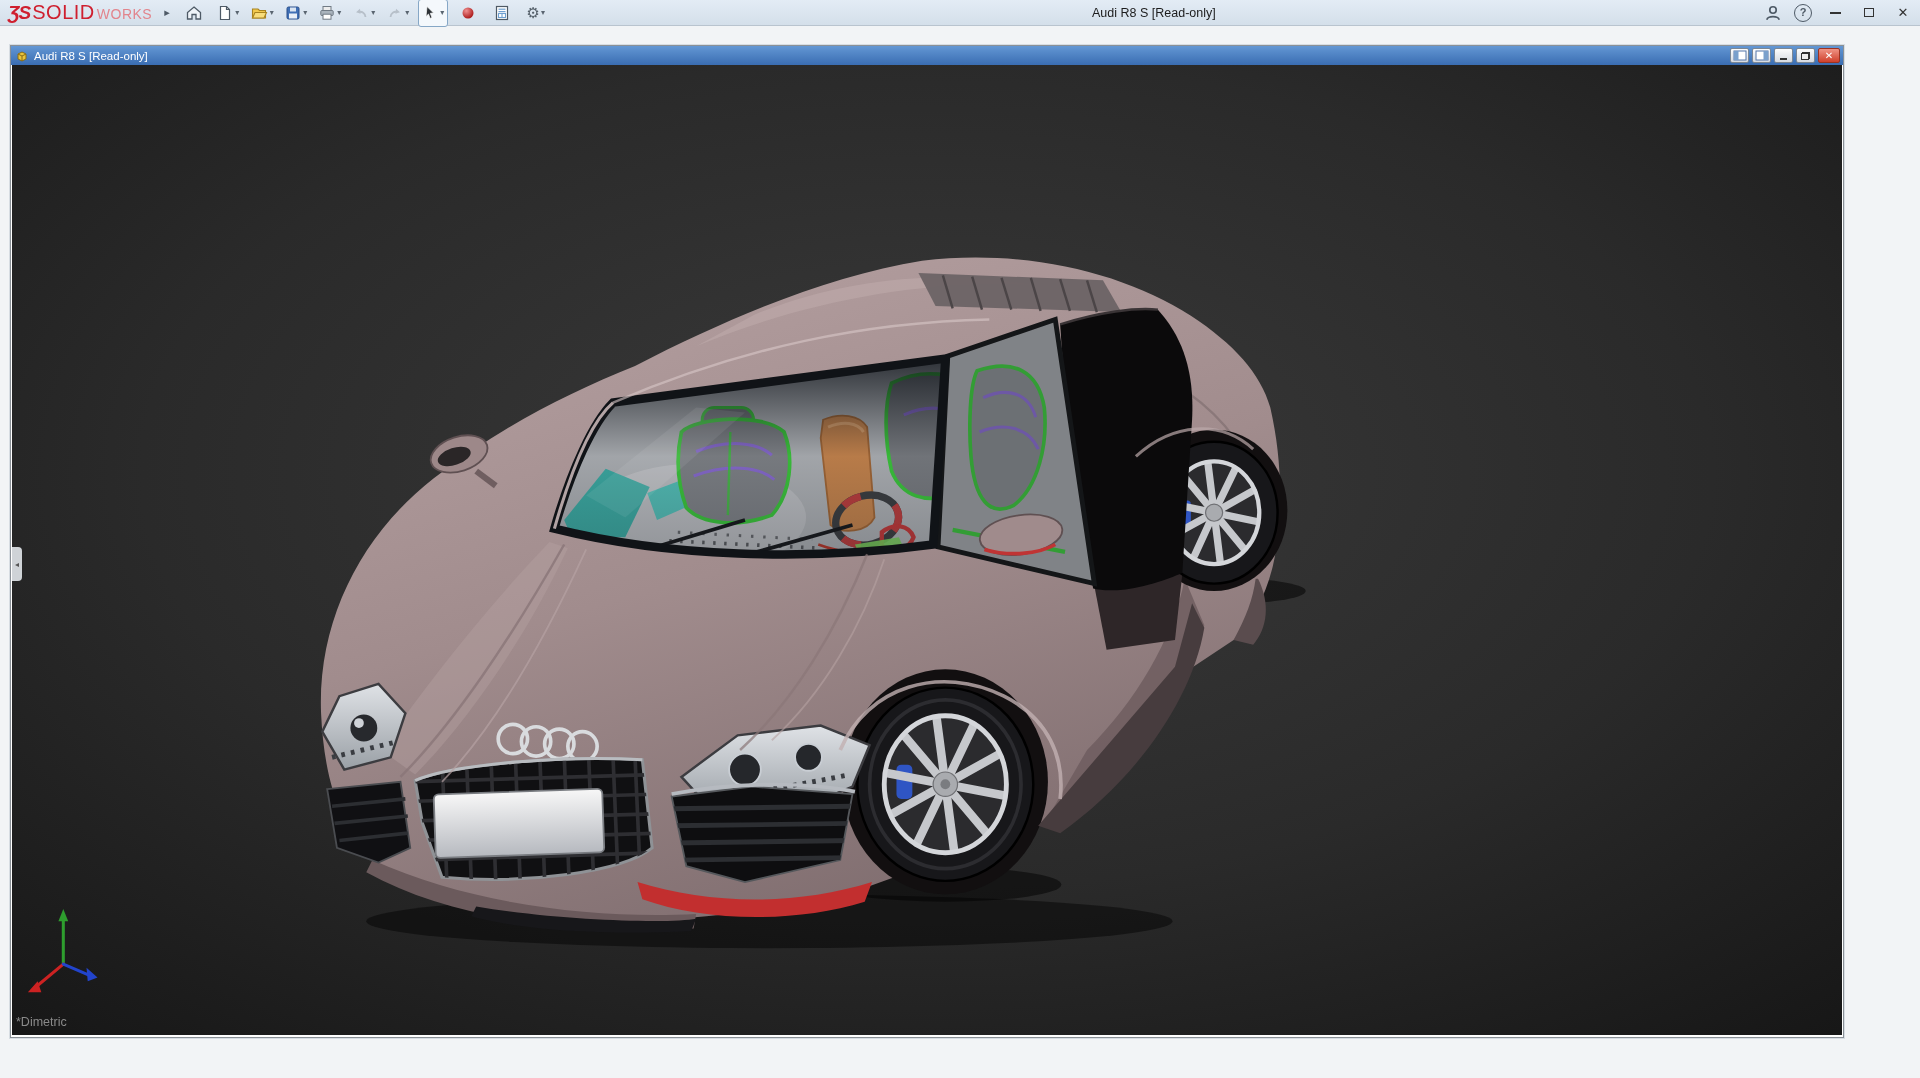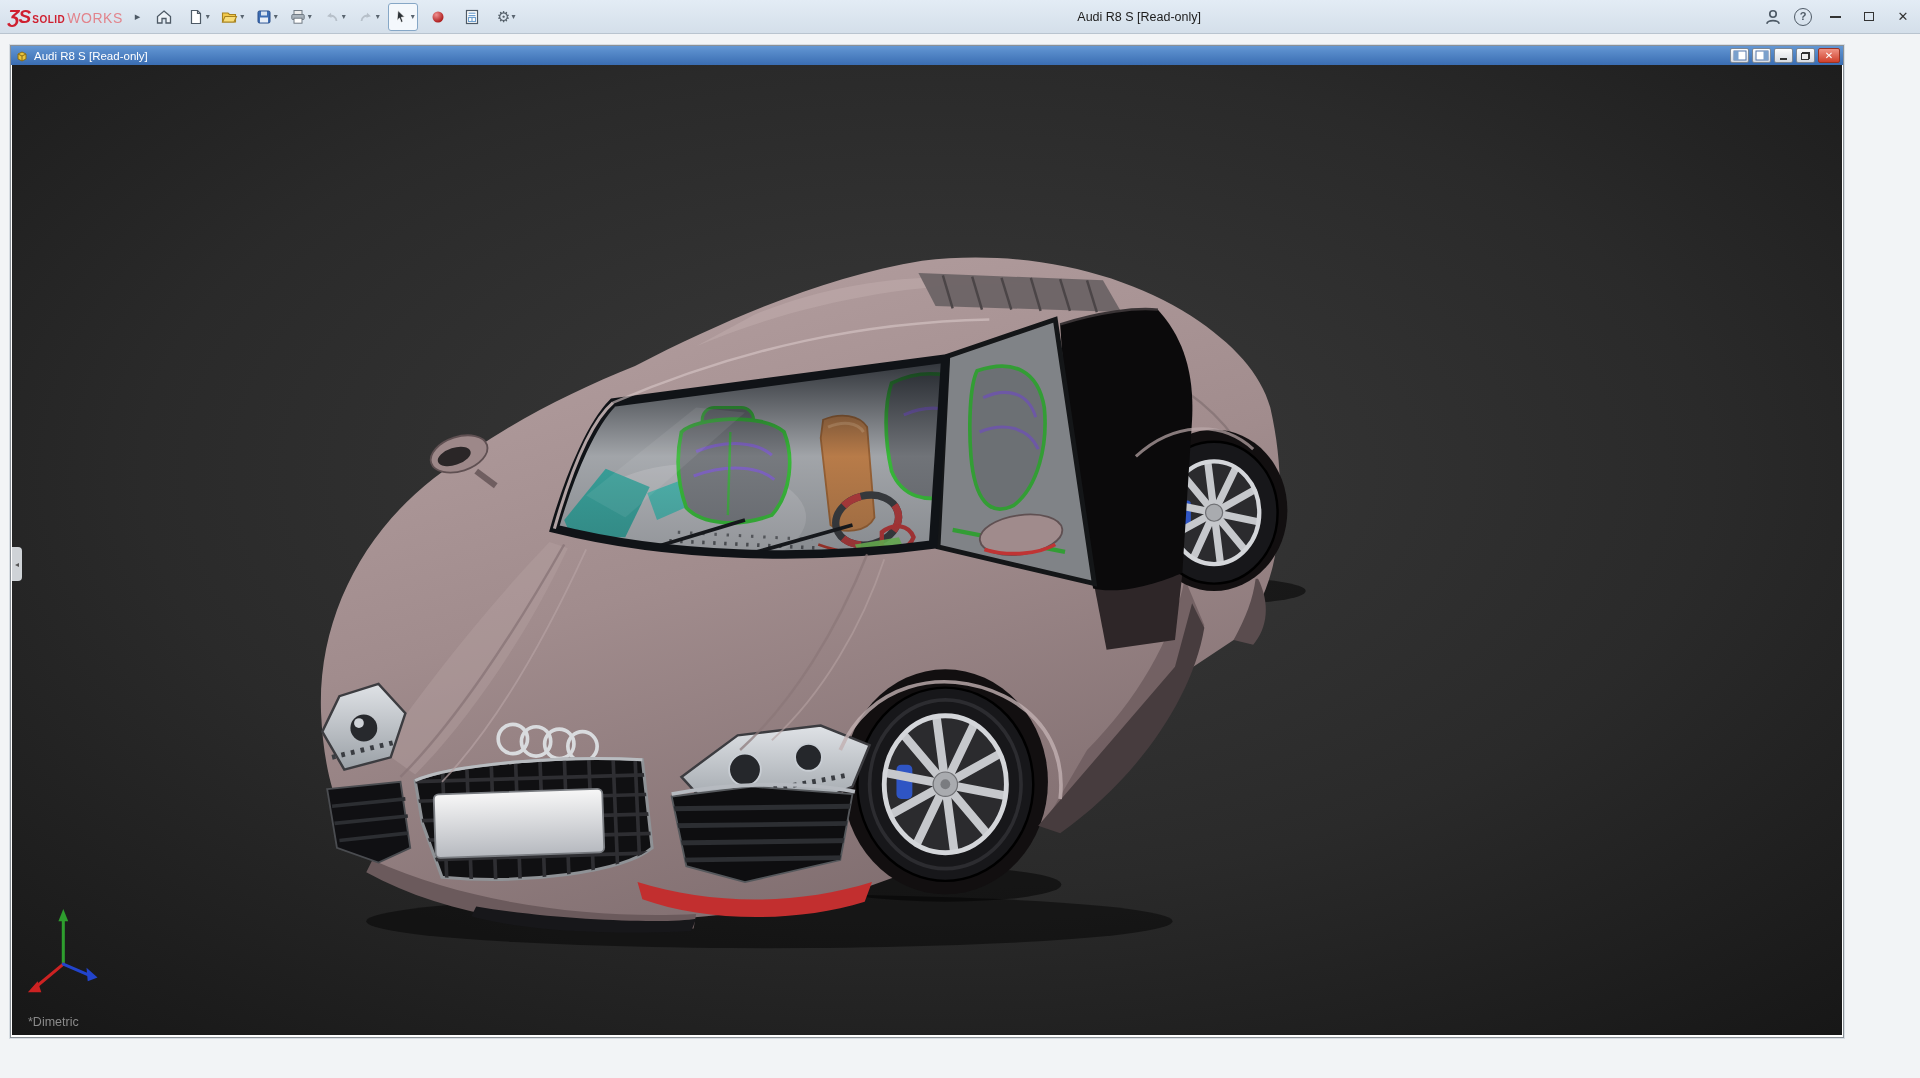--- a/index.html
+++ b/index.html
@@ -4,28 +4,28 @@
 <style>
   html,body{margin:0;padding:0;}
   body{
     width:1920px;height:1078px;position:relative;overflow:hidden;
     background:#f2f4f6;
     font-family:"Liberation Sans","DejaVu Sans",sans-serif;
     -webkit-font-smoothing:antialiased;
   }
   
   .app-titlebar{
-    position:absolute;left:0;top:0;width:1920px;height:34px;
+    position:absolute;left:0;top:0;width:1920px;height:26px;
     background:linear-gradient(#e3ecf5,#d4dfea);
     border-bottom:1px solid #b9c4cf;
     display:flex;align-items:center;padding:0 0 0 8px;box-sizing:border-box;
   }
   .brand{display:flex;align-items:baseline;gap:2px;margin-right:10px;cursor:default;}
   .brand .mark{color:#cf1f2f;font-weight:bold;font-style:italic;font-size:19px;letter-spacing:-1px;}
-  .brand .solid{color:#cf1f2f;font-weight:bold;font-size:10px;letter-spacing:.5px;}
+  .brand .solid{color:#cf1f2f;font-weight:normal;font-size:20px;letter-spacing:.5px;}
   .brand .works{color:#e2848c;font-weight:normal;font-size:14px;letter-spacing:.5px;}
   .flyout{color:#4e5a66;font-size:11px;margin:0 10px 0 2px;}
   .tb-group{display:flex;align-items:center;gap:6px;}
   .tb-btn{
     height:26px;min-width:24px;display:flex;align-items:center;justify-content:center;
     border-radius:3px;padding:0 2px;gap:1px;
   }
   .tb-btn.selected{background:#f4f8fc;border:1px solid #86a7c6;}
   .tb-caret{font-size:8px;color:#5a6570;line-height:1;}
   .tb-btn.disabled svg{opacity:.55;}
@@ -66,21 +66,21 @@
   .doc-restore-glyph .b1{position:absolute;right:0;top:0;width:6px;height:5px;border:1px solid #333;}
   .doc-restore-glyph .b2{position:absolute;left:0;bottom:0;width:6px;height:5px;border:1px solid #333;background:#eee;}
   .doc-min-glyph{width:7px;height:2px;background:#333;margin-top:6px;}
   
   .viewport{
     position:absolute;left:1px;right:1px;top:19px;bottom:2px;
     background:#222;overflow:hidden;
   }
   .viewport svg.scene{position:absolute;left:0;top:0;width:100%;height:100%;}
   .orientation-label{
-    position:absolute;left:16px;bottom:6px;color:#8a8a8a;font-size:12.5px;z-index:5;
+    position:absolute;left:4px;bottom:6px;color:#8a8a8a;font-size:12.5px;z-index:5;
   }
   .pane-tab{
     position:absolute;left:0;top:482px;width:10px;height:34px;z-index:5;
     background:#cfd3d7;border-radius:0 4px 4px 0;
     display:flex;align-items:center;justify-content:center;
     color:#555;font-size:8px;cursor:pointer;
   }
 </style>
 </head>
 <body>

